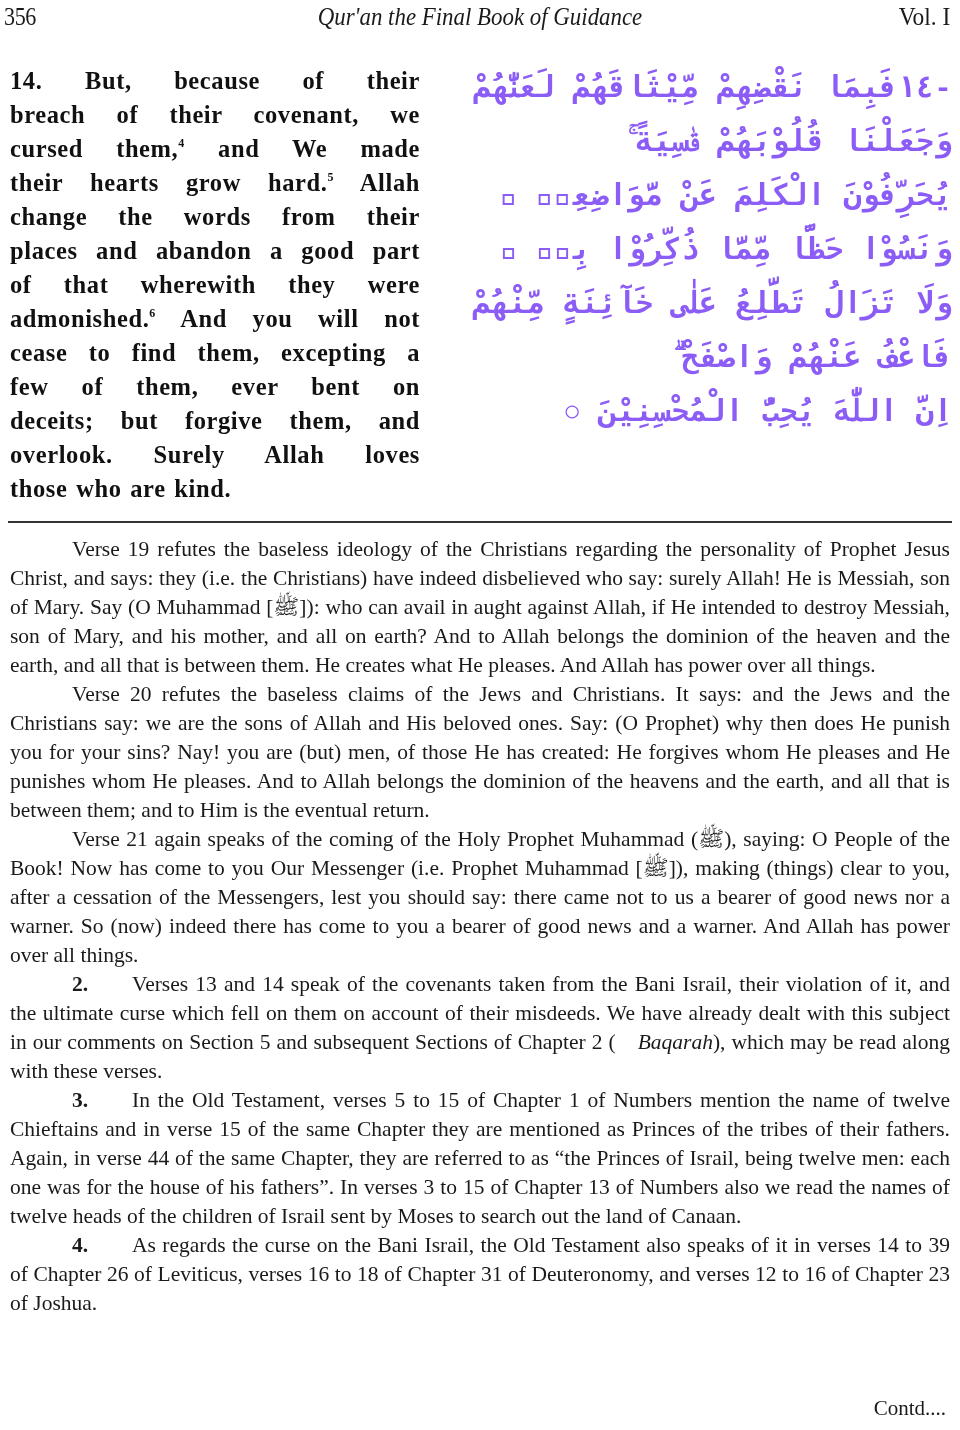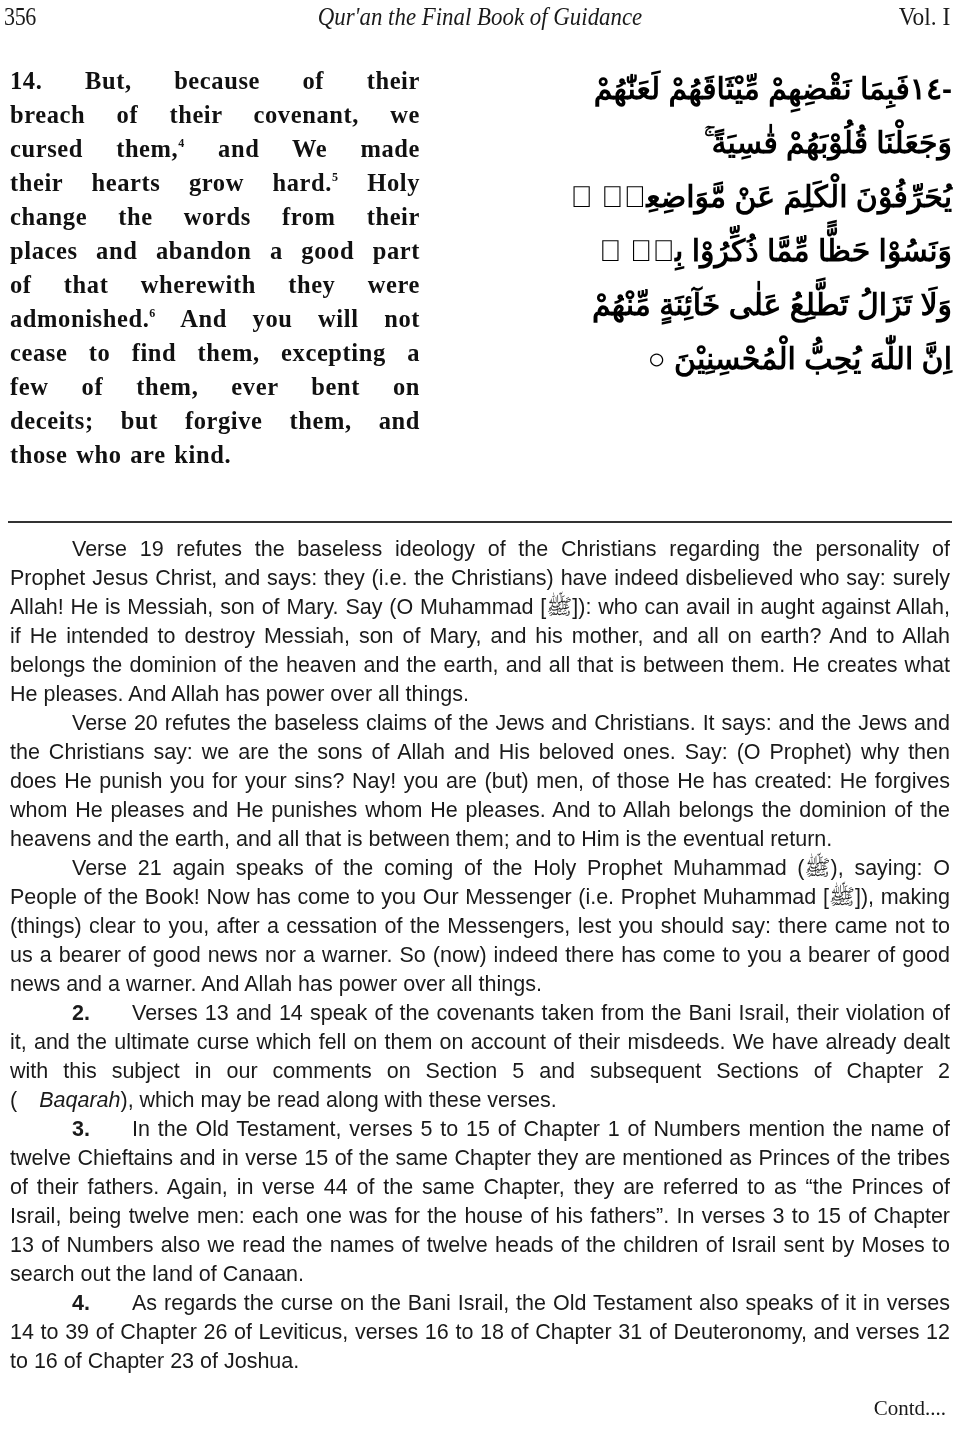--- a/index.html
+++ b/index.html
@@ -77,46 +77,46 @@
       font-size: 12px;
       line-height: 0;
       vertical-align: 10px;
     }
     .arabic-block {
       position: absolute;
       top: 62px;
       left: 560px;
       width: 392px;
       direction: rtl;
-      font-family: Liberation Sans, sans-serif;
+      font-family: Liberation Mono, monospace;
       font-weight: bold;
       font-size: 30px;
       line-height: 54px;
-      color: #000000;
+      color: #8b5cf6;
     }
     .arabic-block .aline {
       display: block;
       white-space: nowrap;
       height: 54px;
       text-align: right;
     }
     .divider {
       position: absolute;
       top: 521px;
       left: 8px;
       width: 944px;
       height: 2px;
       background: #333;
     }
     .commentary {
       position: absolute;
       top: 535px;
       left: 10px;
       width: 940px;
-      font-family: Liberation Sans, sans-serif;
+      font-family: Liberation Serif, serif;
       font-size: 21.5px;
       line-height: 29px;
       color: #1a1a1a;
     }
     .commentary .para {
       text-align: justify;
       text-indent: 62px;
       margin: 0;
     }
     .commentary .para .num {
@@ -146,37 +146,39 @@
 <div class="header">
   <span class="page-num">356</span>
   <span class="book-title">Qur'an the Final Book of Guidance</span>
   <span class="volume">Vol. I</span>
 </div>
 
 <div class="verse-block">
   <span class="line"><span>14.</span> <span>But, because of their</span></span>
   <span class="line">breach of their covenant, we</span>
   <span class="line"><span>cursed them,</span><sup>4</sup> <span>and We made</span></span>
-  <span class="line"><span>their hearts grow hard.</span><sup>5</sup> <span>Holy</span></span>
+  <span class="line"><span>their hearts grow hard.</span><sup>5</sup> <span>Allah</span></span>
   <span class="line">change the words from their</span>
   <span class="line">places and abandon a good part</span>
   <span class="line">of that wherewith they were</span>
   <span class="line"><span>admonished.</span><sup>6</sup> <span>And you will not</span></span>
   <span class="line">cease to find them, excepting a</span>
   <span class="line">few of them, ever bent on</span>
   <span class="line">deceits; but forgive them, and</span>
+  <span class="line">overlook. Surely Allah loves</span>
   <span class="line last">those who are kind.</span>
 </div>
 
 <div class="arabic-block">
   <span class="aline"><span>-١٤</span><span>فَبِمَا نَقْضِهِمْ مِّيْثَاقَهُمْ لَعَنّٰهُمْ</span></span>
   <span class="aline">وَجَعَلْنَا قُلُوْبَهُمْ قٰسِيَةً ۚ</span>
   <span class="aline">يُحَرِّفُوْنَ الْكَلِمَ عَنْ مَّوَاضِعِهٖ ۙ</span>
   <span class="aline">وَنَسُوْا حَظًّا مِّمَّا ذُكِّرُوْا بِهٖ ۚ</span>
   <span class="aline">وَلَا تَزَالُ تَطَّلِعُ عَلٰى خَآئِنَةٍ مِّنْهُمْ</span>
+  <span class="aline">فَاعْفُ عَنْهُمْ وَاصْفَحْ ۗ</span>
   <span class="aline">اِنَّ اللّٰهَ يُحِبُّ الْمُحْسِنِيْنَ ○</span>
 </div>
 
 <div class="divider"></div>
 
 <div class="commentary">
   <p class="para">Verse 19 refutes the baseless ideology of the Christians regarding the personality of Prophet Jesus Christ, and says: they (i.e. the Christians) have indeed disbelieved who say: surely Allah! He is Messiah, son of Mary. Say (O Muhammad [ﷺ]): who can avail in aught against Allah, if He intended to destroy Messiah, son of Mary, and his mother, and all on earth? And to Allah belongs the dominion of the heaven and the earth, and all that is between them. He creates what He pleases. And Allah has power over all things.</p>
   <p class="para">Verse 20 refutes the baseless claims of the Jews and Christians. It says: and the Jews and the Christians say: we are the sons of Allah and His beloved ones. Say: (O Prophet) why then does He punish you for your sins? Nay! you are (but) men, of those He has created: He forgives whom He pleases and He punishes whom He pleases. And to Allah belongs the dominion of the heavens and the earth, and all that is between them; and to Him is the eventual return.</p>
   <p class="para">Verse 21 again speaks of the coming of the Holy Prophet Muhammad (ﷺ), saying: O People of the Book! Now has come to you Our Messenger (i.e. Prophet Muhammad [ﷺ]), making (things) clear to you, after a cessation of the Messengers, lest you should say: there came not to us a bearer of good news nor a warner. So (now) indeed there has come to you a bearer of good news and a warner. And Allah has power over all things.</p>
   <p class="para numbered"><span class="num">2.</span><span>Verses 13 and 14 speak of the covenants taken from the Bani Israil, their violation of it, and the ultimate curse which fell on them on account of their misdeeds. We have already dealt with this subject in our comments on Section 5 and subsequent Sections of Chapter 2 (</span><span class="it">Baqarah</span><span>), which may be read along with these verses.</span></p>

